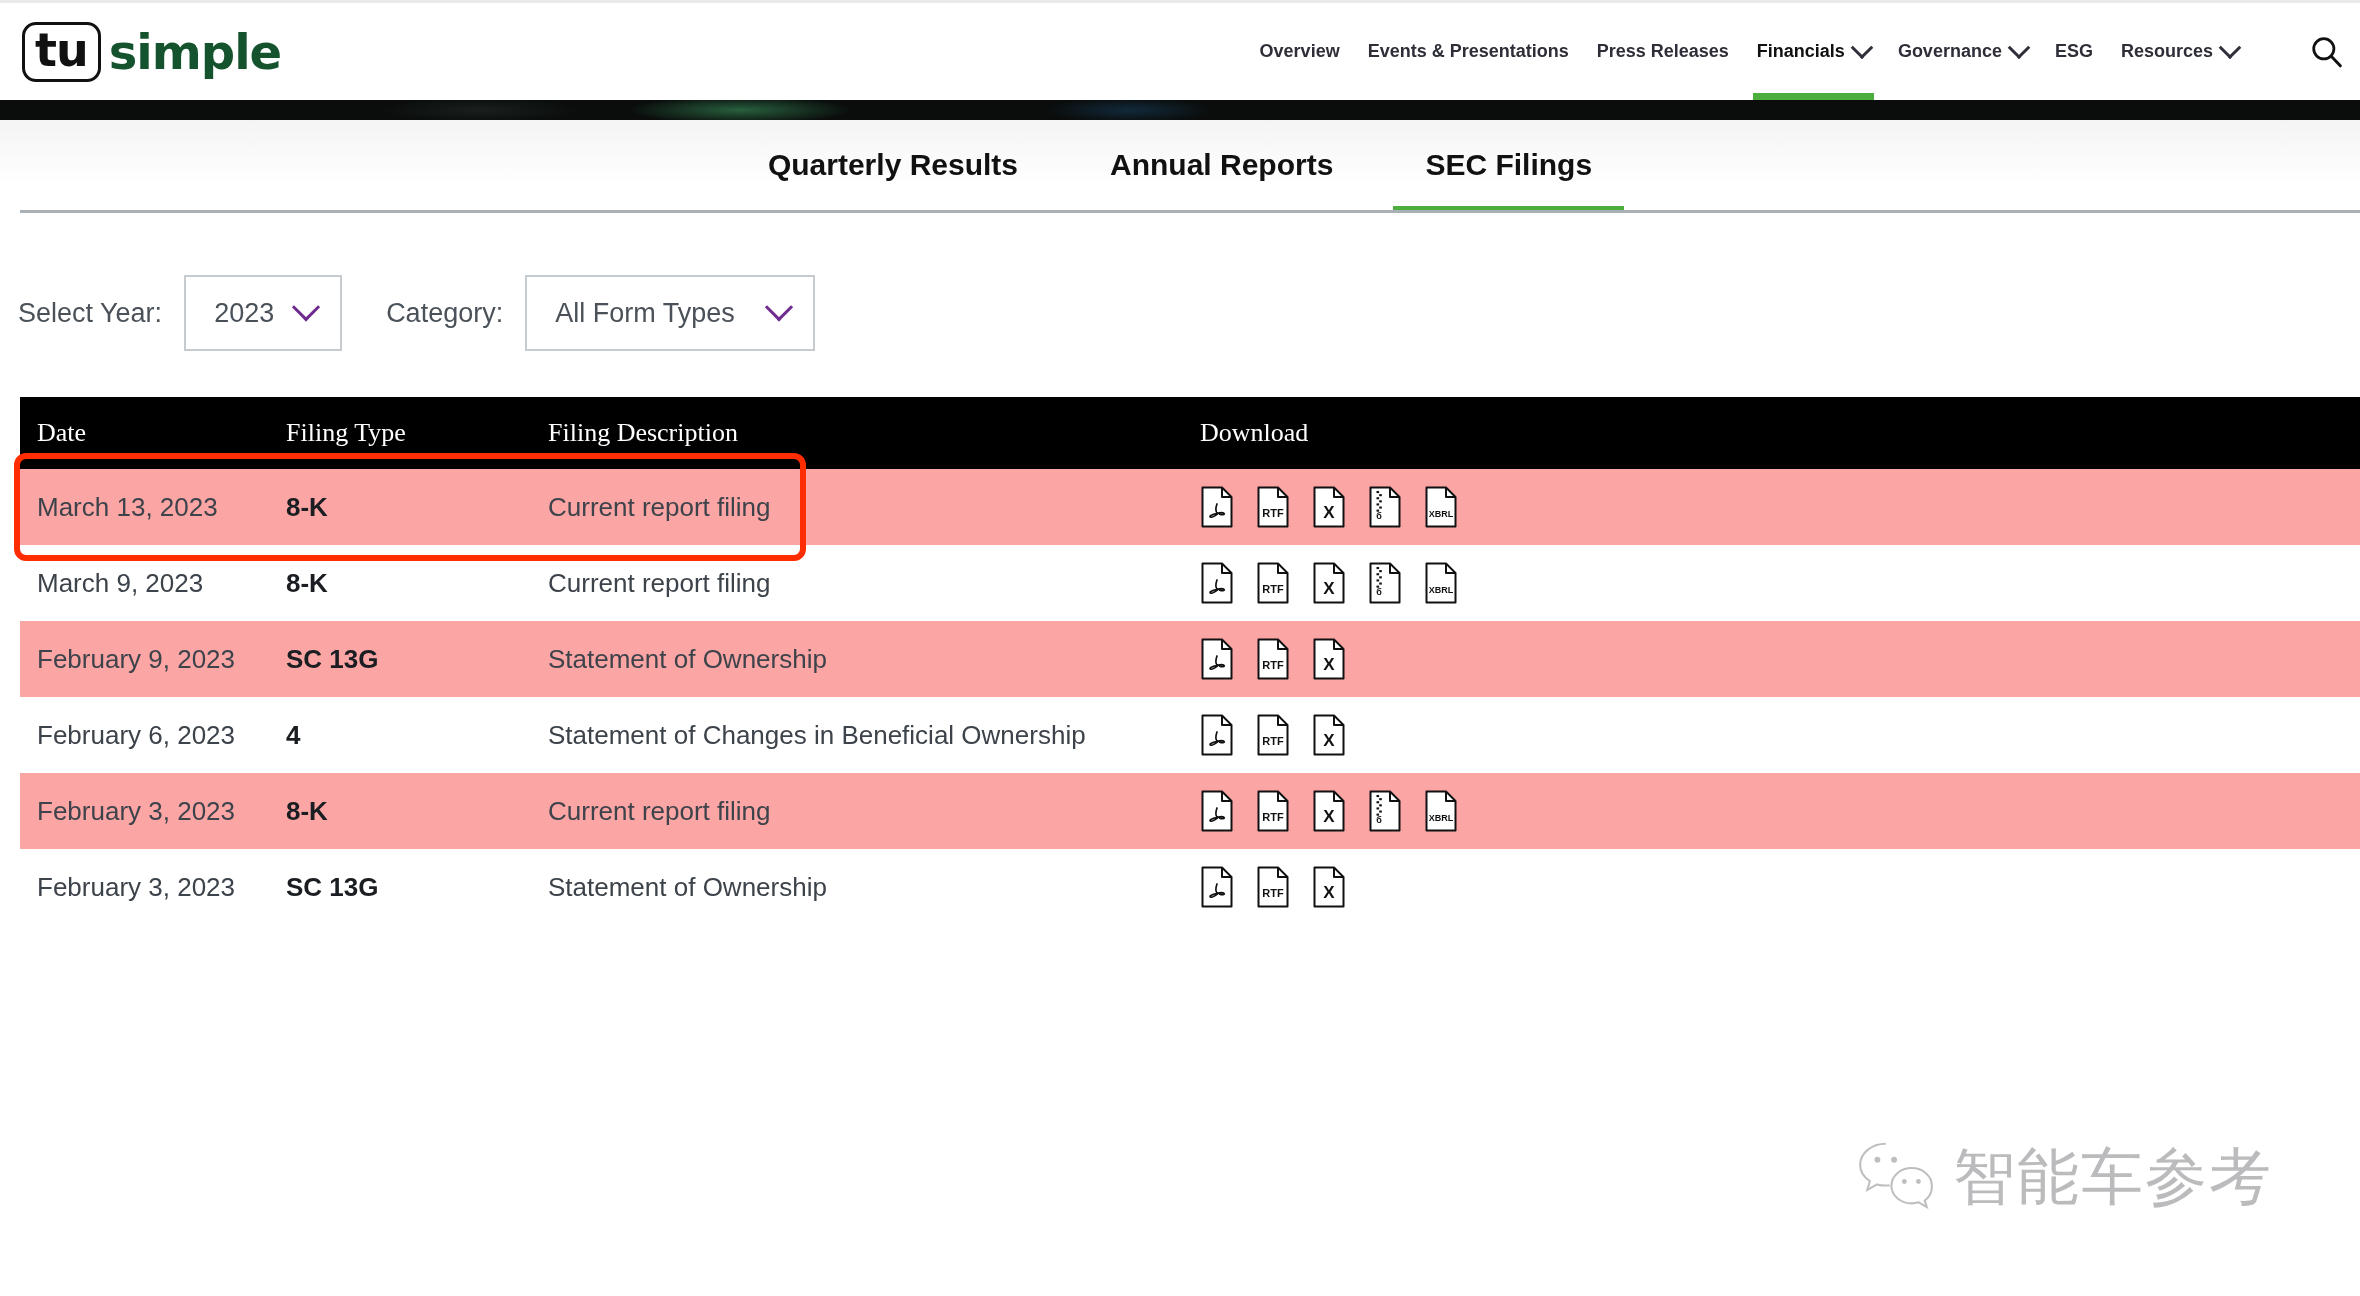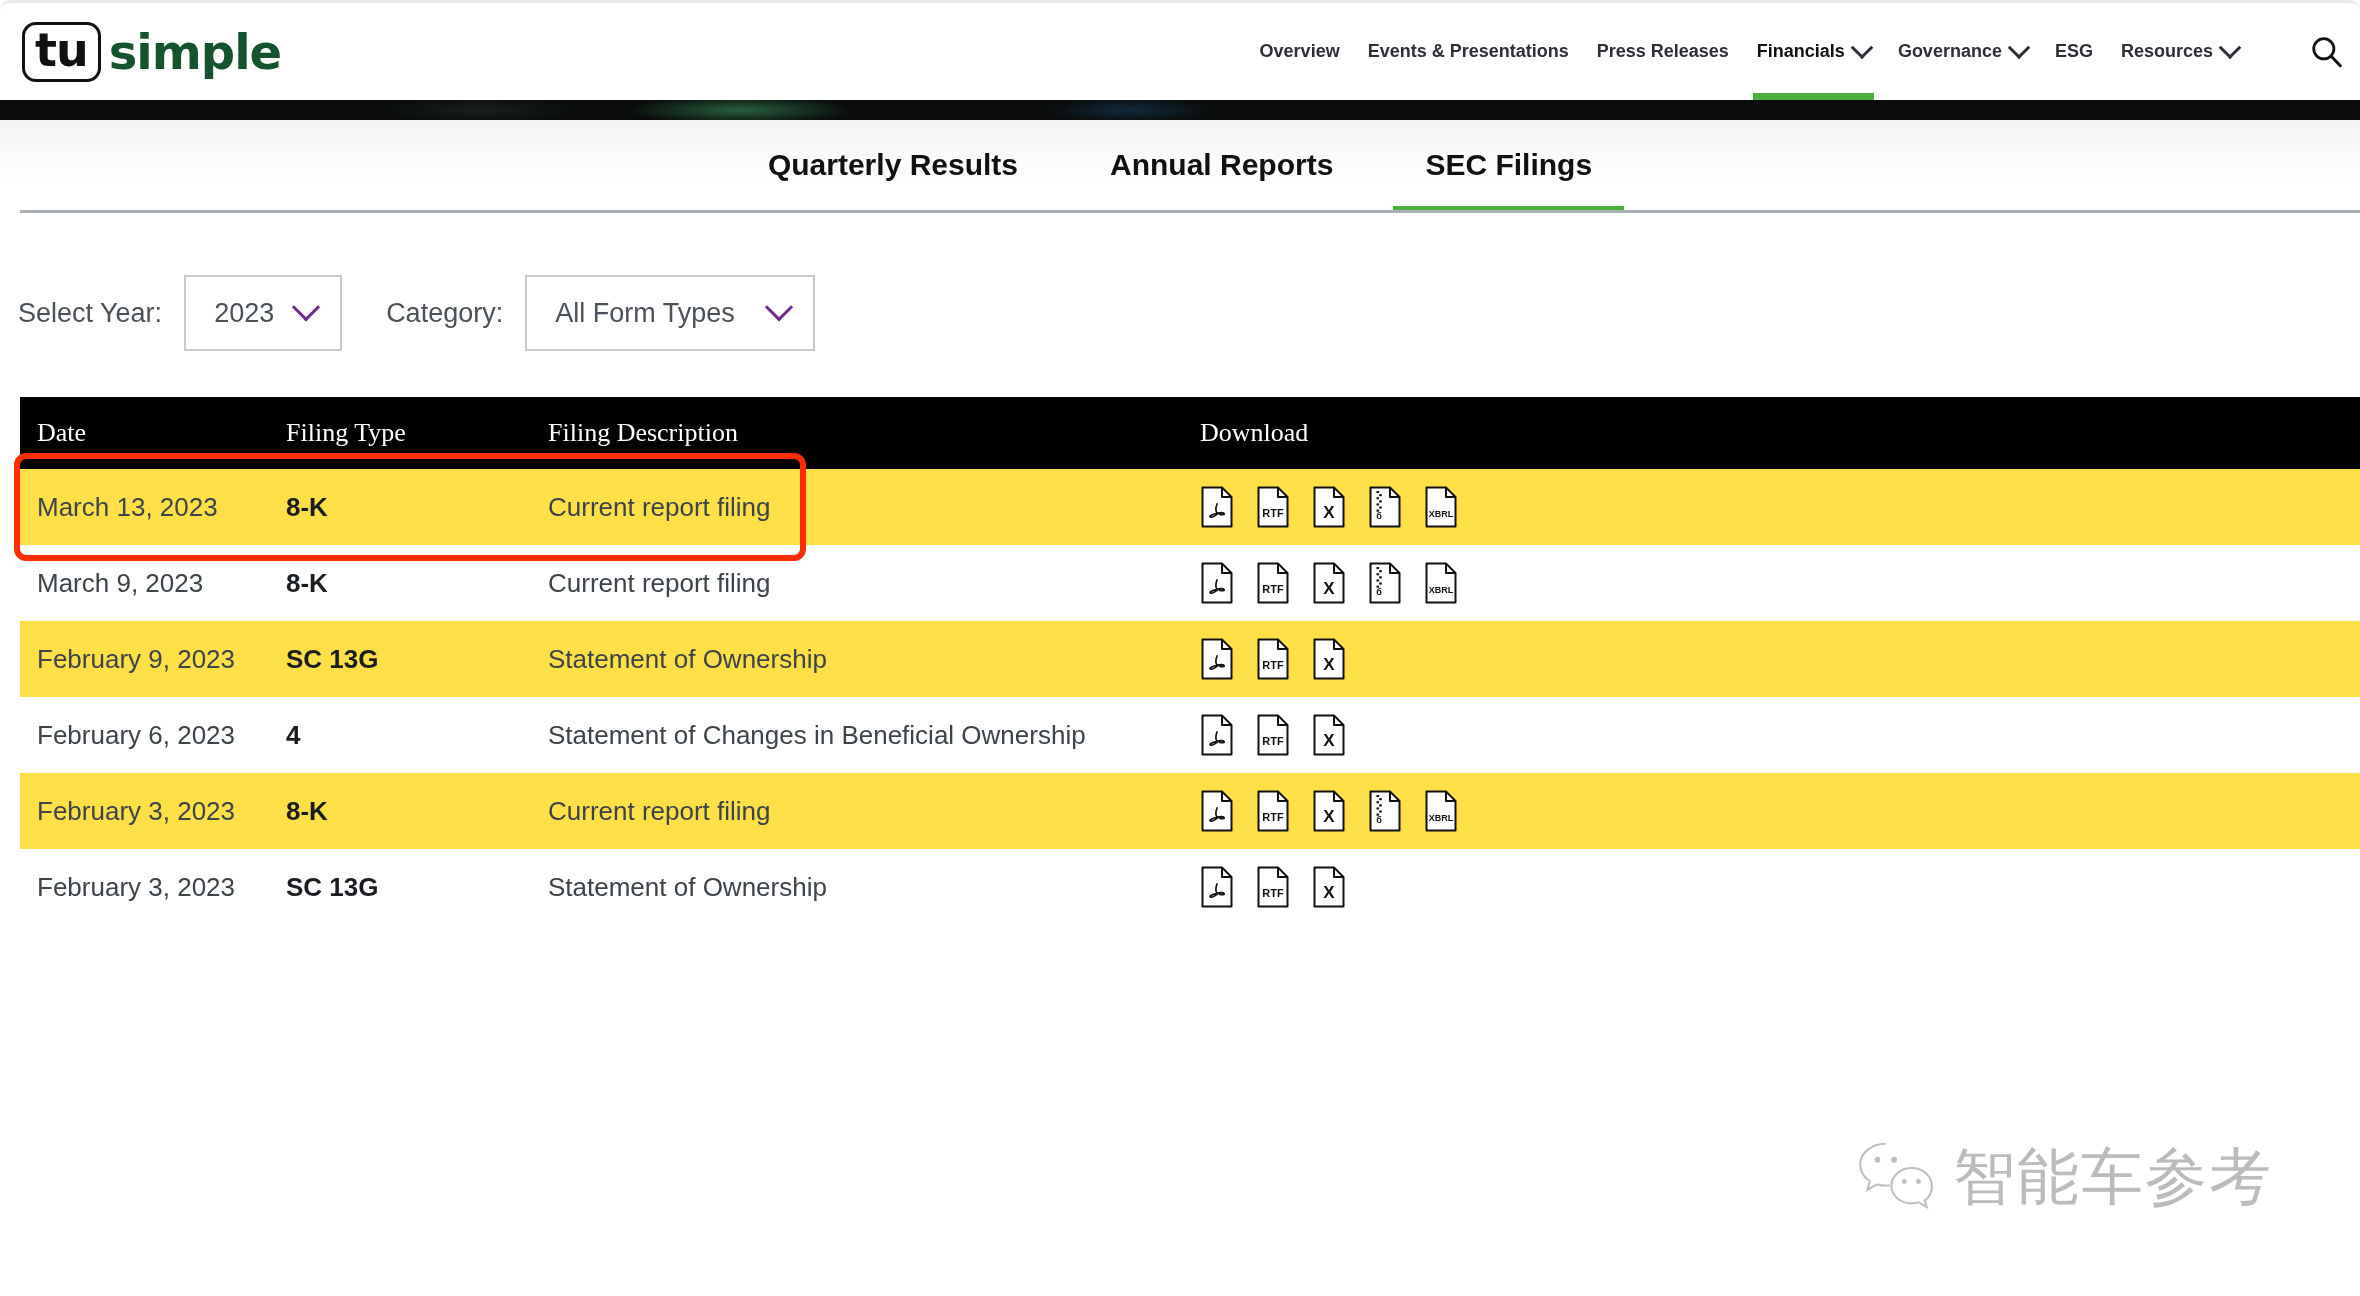--- a/index.html
+++ b/index.html
@@ -13,21 +13,20 @@
   .page { position: relative; width: 2360px; height: 1296px; background:#fff; }
 
   
   .topbar {
     position: relative;
     height: 100px;
     display: flex;
     align-items: center;
     background: #ffffff;
     border-top: 3px solid #e9e9e9;
-    border-radius: 11px;
   }
   .logo-wrap {
     display: flex; align-items: center;
     margin-left: 22px;
     height: 100%;
   }
   .logo-box {
     border: 3px solid #111;
     border-radius: 14px;
     padding: 2px 10px 6px 10px;
@@ -198,21 +197,21 @@
   .col-desc { width: 652px; }
   .col-dl   { flex: 1; }
 
   .trow {
     position: relative;
     display: flex;
     align-items: center;
     height: 76px;
     margin-left: 20px;
   }
-  .trow.alt { background: #fde047; }
+  .trow.alt { background: #fca5a5; }
   .td {
     font-size: 26px;
     color: #3d434a;
   }
   .td.type { color: #1a1d21; font-weight: 600; }
   .td.desc { color: #3d434a; }
 
   .dl-cell {
     display: flex;
     align-items: center;

